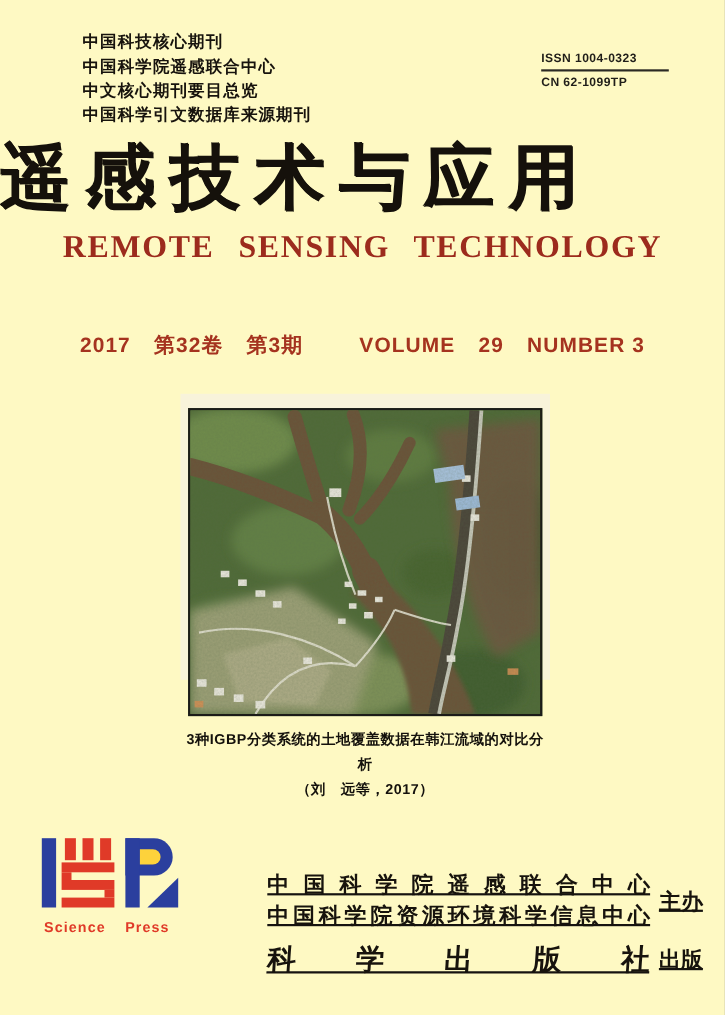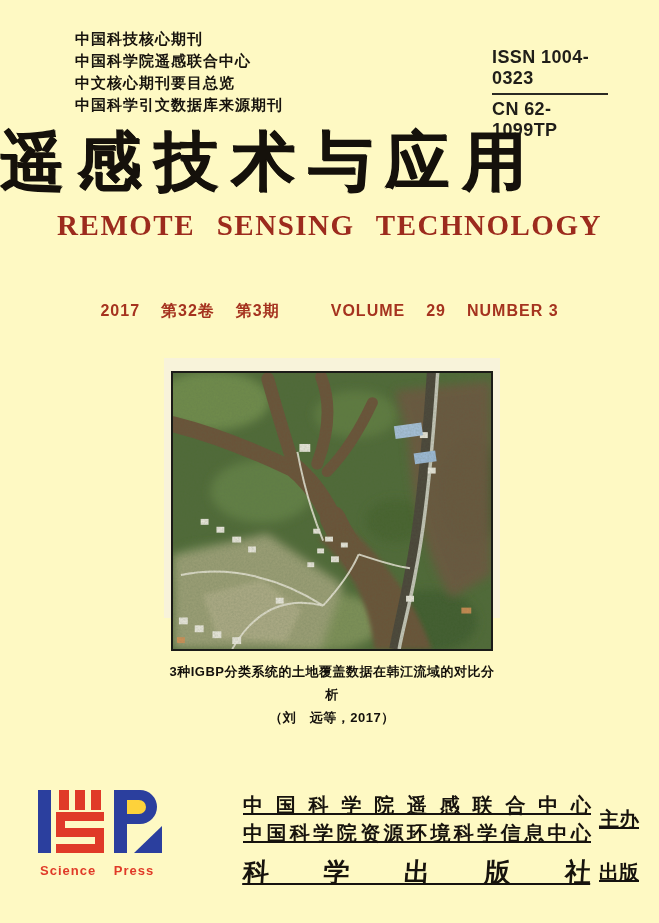--- a/index.html
+++ b/index.html
@@ -17,21 +17,21 @@
   
   .badges { position:absolute; left:75px; top:28px; }
   .badge-line {
     font-size:15px; font-weight:700; letter-spacing:1px;
     line-height:22px; color:#17130d;
   }
 
   
   .issn-block {
     position:absolute; left:492px; top:47px; width:116px;
-    font-weight:700; font-size:18px; letter-spacing:.4px; color:#201e19;
+    font-weight:700; font-size:11px; letter-spacing:.4px; color:#201e19;
   }
   .issn-row { padding-bottom:4px; border-bottom:2px solid #2b2a24; }
   .cn-row   { padding-top:4px; }
 
   
   .title-cn {
     position:absolute; top:118px; left:0; width:100%;
     text-align:left;
     font-family:"Liberation Serif", serif;
     font-weight:700; font-size:64px; letter-spacing:13px;
@@ -42,21 +42,21 @@
     position:absolute; top:206px; left:0; width:100%;
     text-align:center;
     font-family:"Liberation Serif", serif;
     font-weight:700; font-size:29px; line-height:39px;
     letter-spacing:1.5px; word-spacing:13px;
     color:#9C2B1D;
   }
   .issue-line {
     position:absolute; top:301px; left:0; width:100%;
     display:flex; justify-content:center; align-items:baseline; gap:21px;
-    font-weight:700; font-size:16px; letter-spacing:1px;
+    font-weight:700; font-size:19px; letter-spacing:1px;
     color:#A5331F;
   }
   .issue-gap { margin-left:30px; }
 
   
   .figure-panel {
     position:absolute; left:164px; top:358px; width:336px; height:260px;
     background:#F8F3DA;
   }
   .figure-frame {
@@ -64,21 +64,21 @@
     border:2px solid #1b1b18; background:#4F6A37;
   }
   .figure-frame svg { display:block; width:100%; height:100%; }
   .figure-caption {
     position:absolute; left:0; top:302px; width:100%;
     text-align:center; font-weight:700; font-size:13px;
     line-height:23px; color:#14110c; letter-spacing:.5px;
   }
 
   
-  .logo-block { position:absolute; left:36px; top:788px; width:138px; }
+  .logo-block { position:absolute; left:36px; top:760px; width:138px; }
   .logo-mark svg { display:block; }
   .logo-caption {
     margin-top:5px; padding-left:4px;
     color:#E03A28; font-weight:700; font-size:13px;
     letter-spacing:1px; word-spacing:13px;
   }
 
   .pub-block {
     position:absolute; left:243px; top:791px; width:400px;
     display:grid; grid-template-columns:348px 1fr; column-gap:8px;text-decoration:underline;

